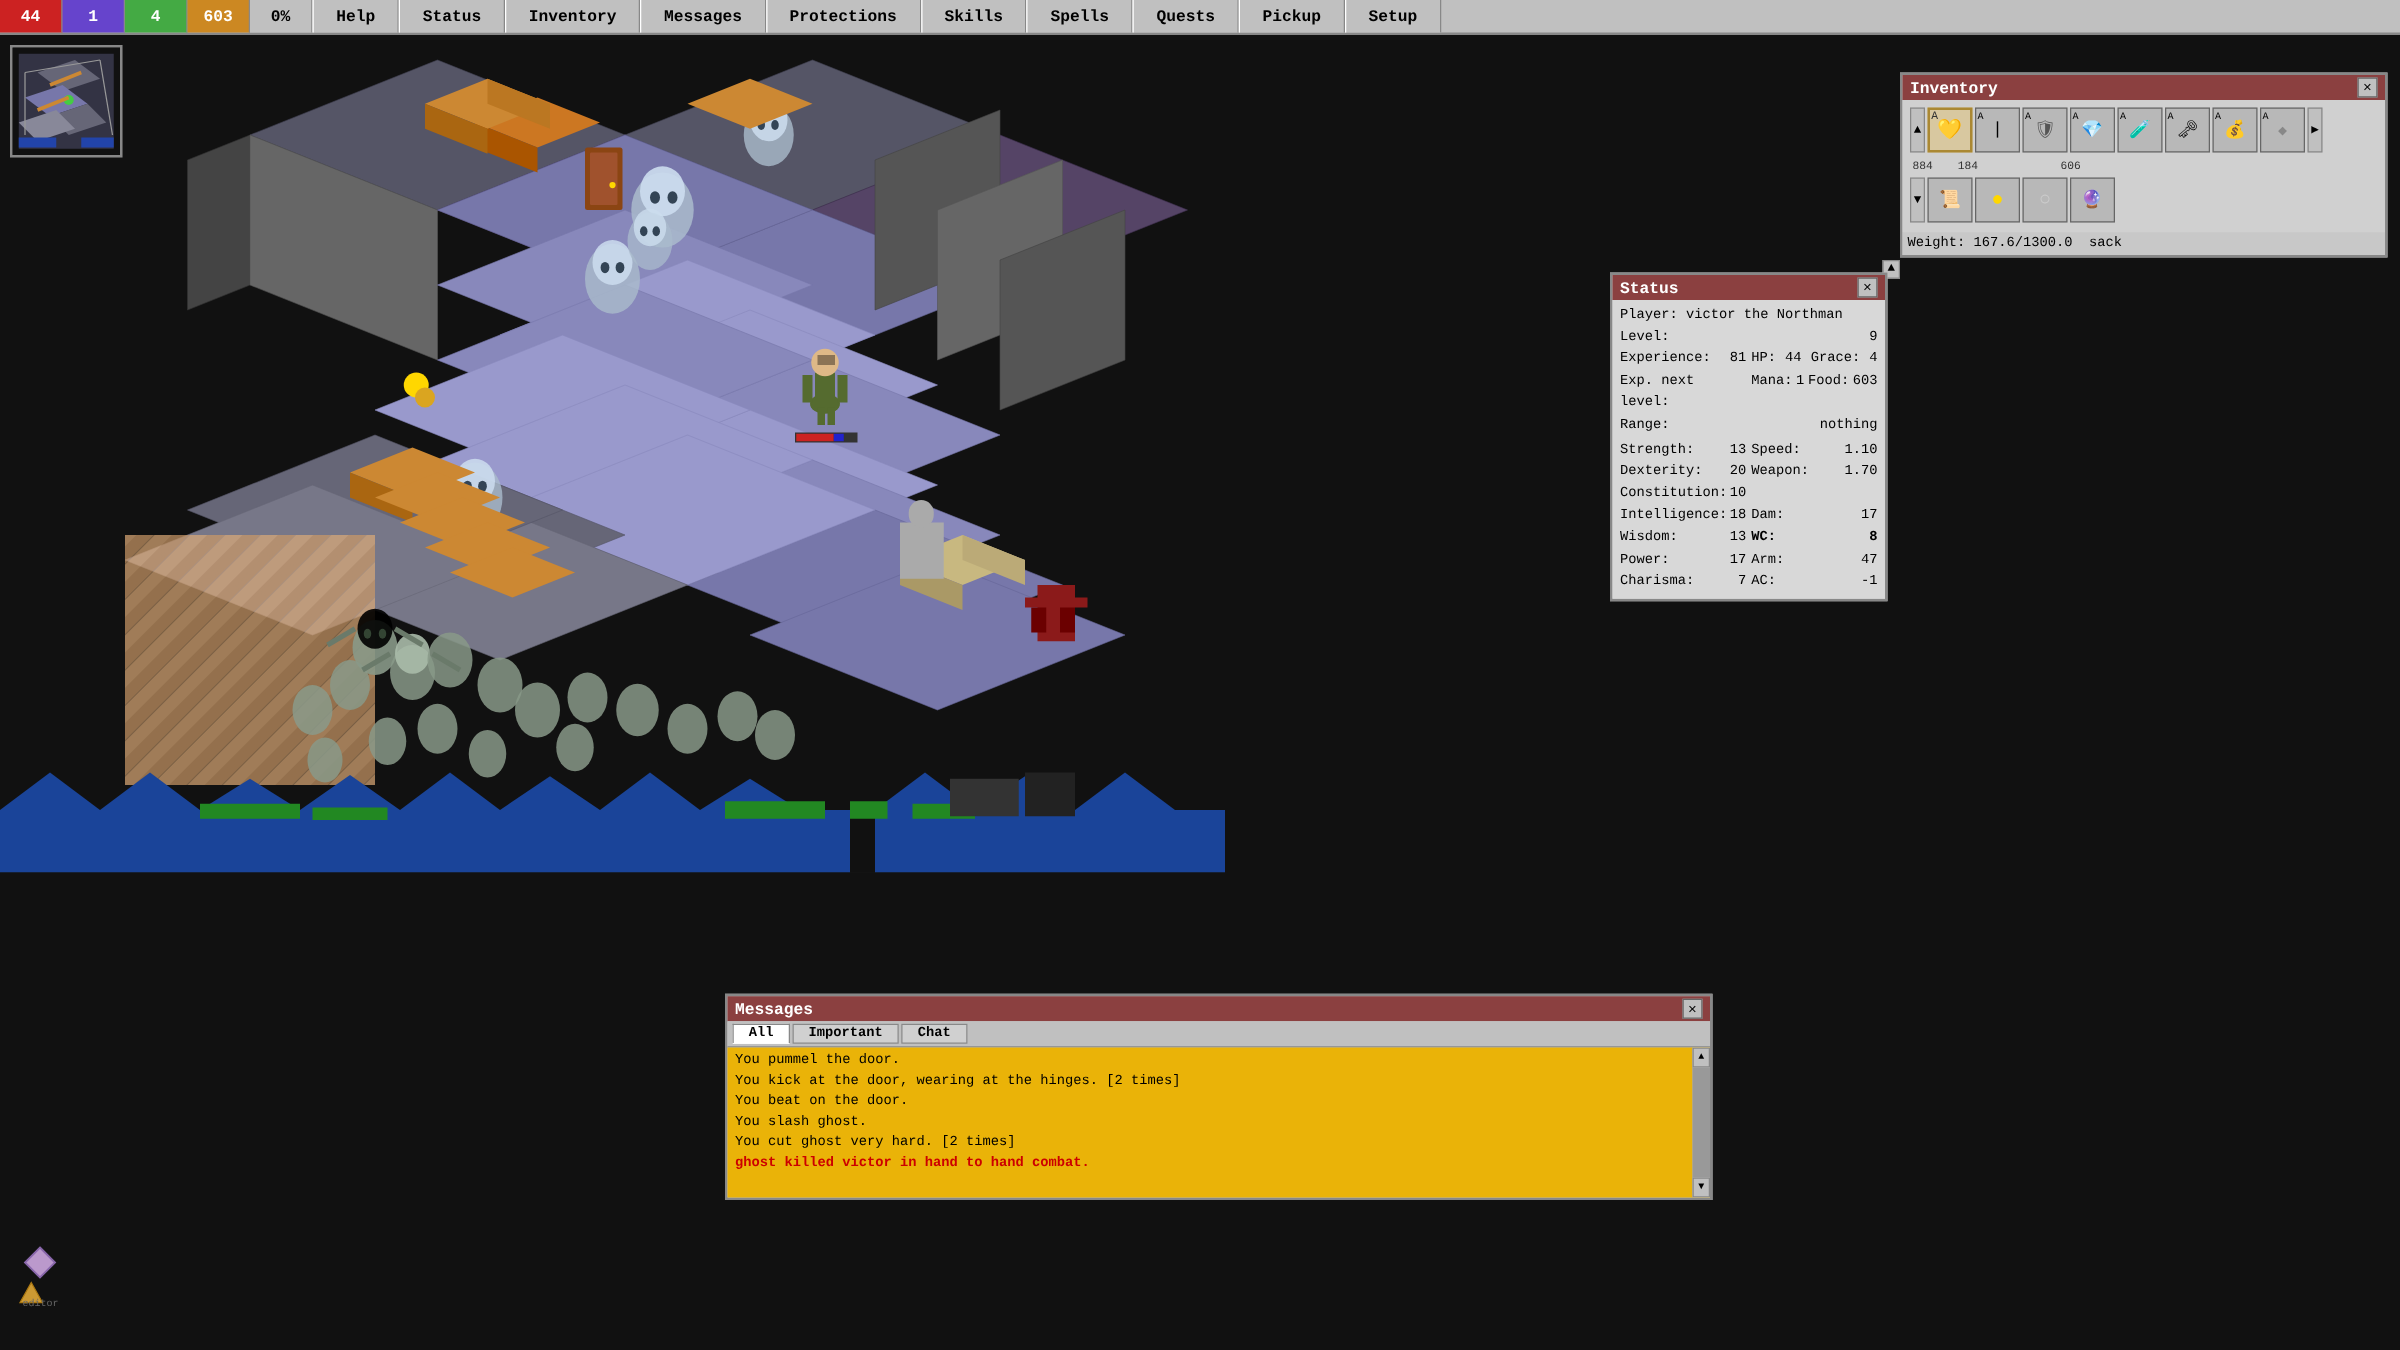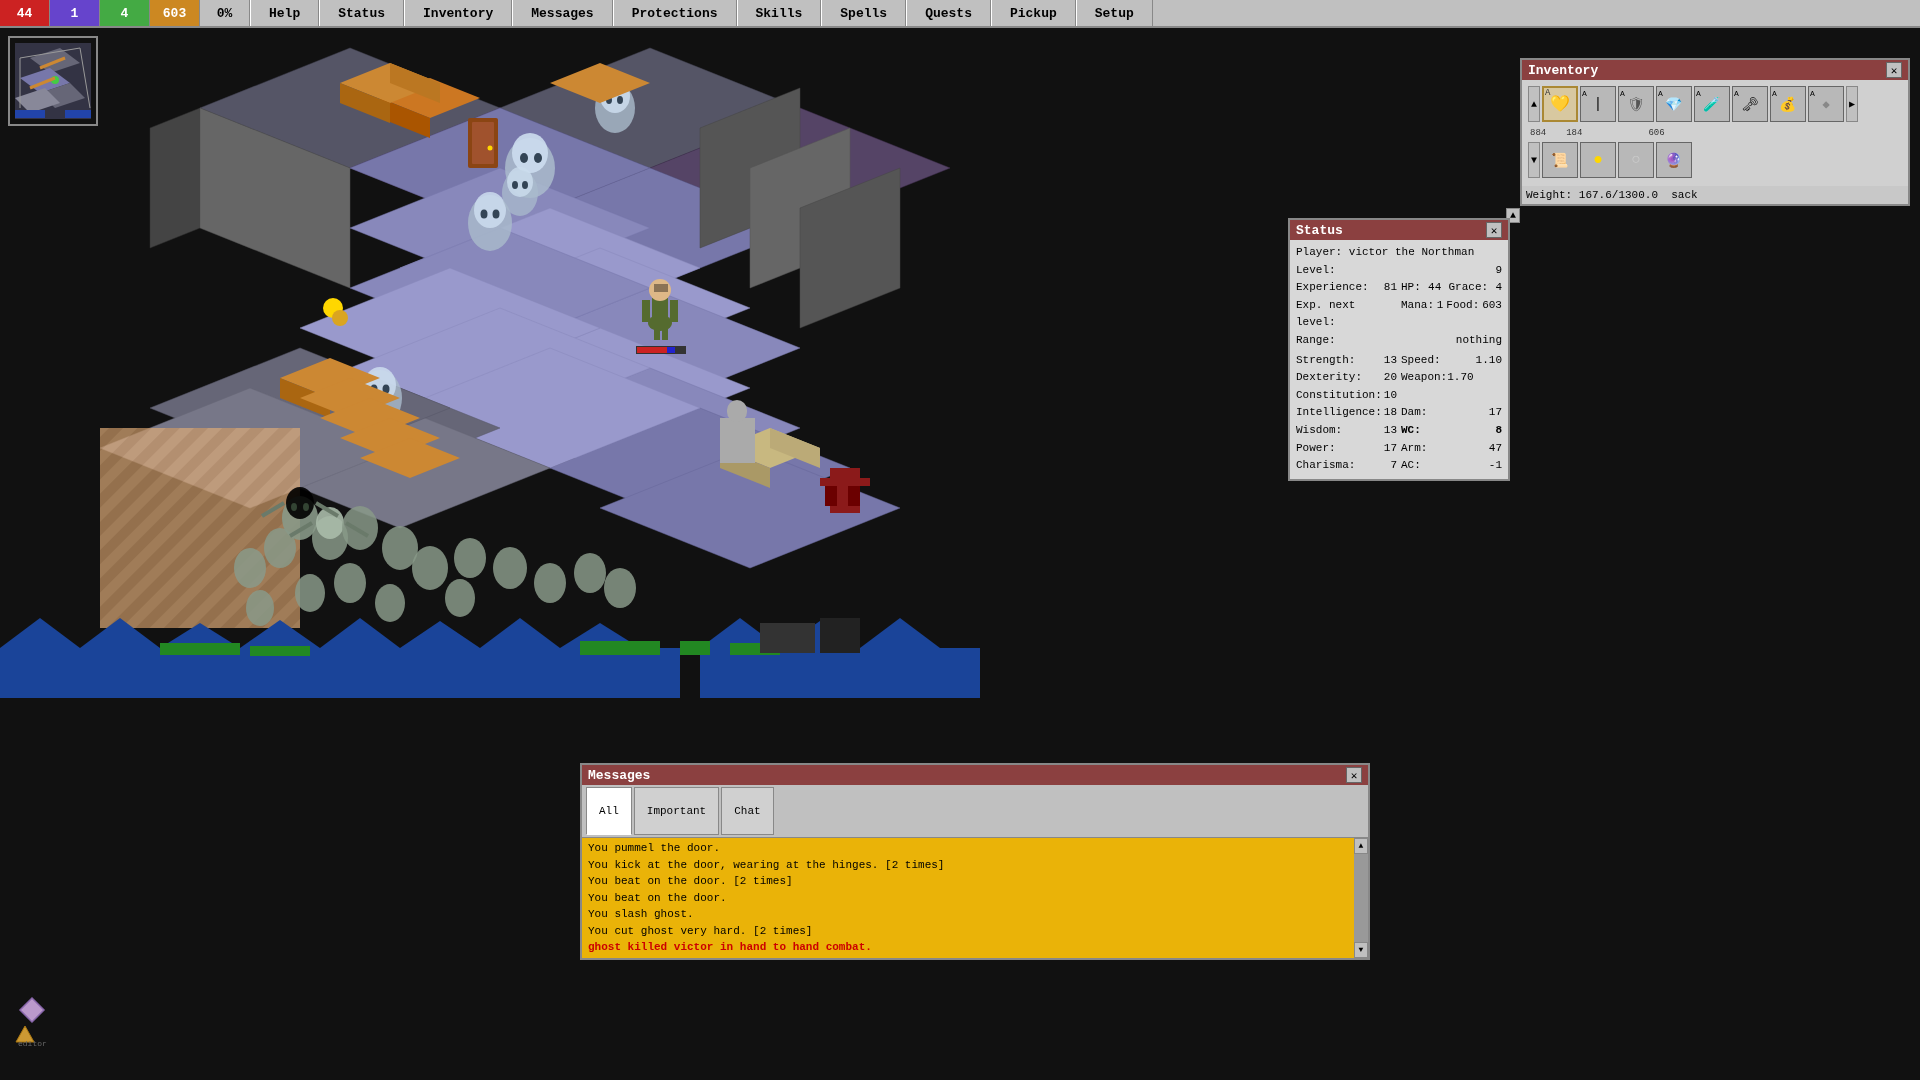--- a/index.html
+++ b/index.html
@@ -202,26 +202,26 @@
       font-size: 13px;
     }
     #messages-tabs {
       display: flex;
       gap: 2px;
       padding: 2px 4px;
       background: #c0c0c0;
       border-bottom: 1px solid #888;
     }
     .msg-tab {
-      padding: 17px 12px;
+      padding: 1px 12px;
       background: #d0d0d0;
       border: 1px solid #888;
       cursor: pointer;
       font-size: 11px;
-      font-weight: normal;
+      font-weight: bold;
     }
     .msg-tab.active {
       background: #fff;
       border-bottom: 1px solid #fff;
     }
     #messages-content {
       background: #eab308;
       height: 120px;
       overflow-y: scroll;
       padding: 2px 6px;
@@ -660,21 +660,21 @@
           <span>13</span>
         </div>
         <div style="display:flex;justify-content:space-between;">
           <span>Speed:</span>
           <span>1.10</span>
         </div>
         <div style="display:flex;justify-content:space-between;">
           <span>Dexterity:</span>
           <span>20</span>
         </div>
-        <div style="display:flex;">
+        <div style="display:flex;justify-content:space-between;">
           <span>Weapon:</span>
           <span>1.70</span>
         </div>
         <div style="display:flex;justify-content:space-between;">
           <span>Constitution:</span>
           <span>10</span>
         </div>
         <div style="display:flex;justify-content:space-between;">
           
         </div>
@@ -720,21 +720,20 @@
       <div class="win-close">✕</div>
     </div>
     <div id="messages-tabs">
       <div class="msg-tab active">All</div>
       <div class="msg-tab">Important</div>
       <div class="msg-tab">Chat</div>
     </div>
     <div id="messages-content">
       <div class="msg-line">You pummel the door.</div>
       <div class="msg-line">You kick at the door, wearing at the hinges. [2 times]</div>
-      <div class="msg-line">You beat on the door. [2 times]</div>
       <div class="msg-line">You beat on the door.</div>
       <div class="msg-line">You slash ghost.</div>
       <div class="msg-line">You cut ghost very hard. [2 times]</div>
       <div class="msg-line death">ghost killed victor in hand to hand combat.</div>
 
       <div style="position:absolute;right:0;top:0;width:14px;height:100%;background:#bbb;display:flex;flex-direction:column;">
         <div class="scroll-arrow" style="font-size:8px;">▲</div>
         <div style="flex:1;background:#999;"></div>
         <div class="scroll-arrow" style="font-size:8px;">▼</div>
       </div>

